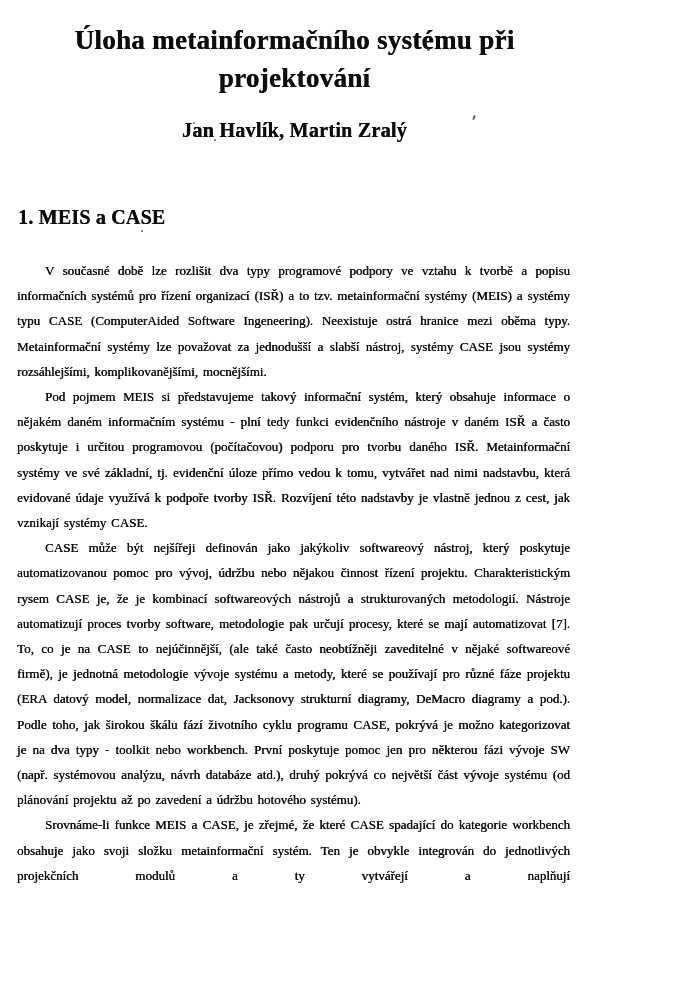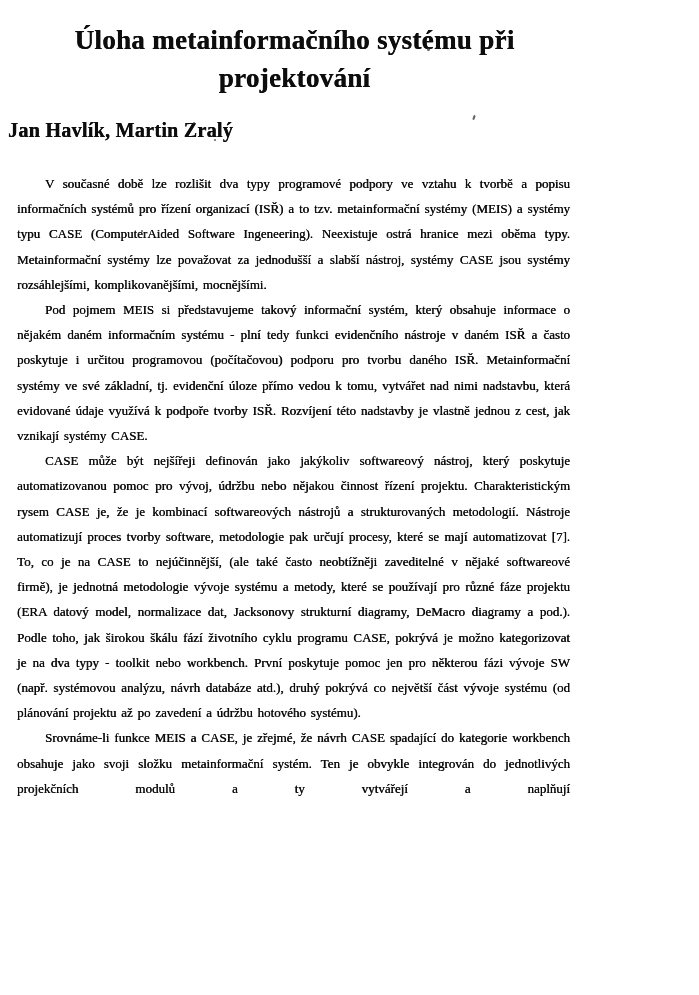--- a/index.html
+++ b/index.html
@@ -27,20 +27,21 @@
     padding-top:13px;
     text-align:center;
     font-size:27px;
     line-height:38px;
     font-weight:bold;
     letter-spacing:0.3px;
   }
   .title .tline{display:block;}
   .authors{
     margin-top:22px;
+    text-align:center;
     font-size:20px;
     font-weight:bold;
     letter-spacing:0.3px;
   }
   .heading{
     margin:64px 0 0 10px;
     font-size:20px;
     font-weight:bold;
     letter-spacing:0.2px;
   }
@@ -73,26 +74,27 @@
 <body>
 
 <div class="page">
 
   <h1 class="title">
     <span class="tline">Úloha metainformačního systému při projektování</span>
   </h1>
 
   <div class="authors">Jan Havlík, Martin Zralý</div>
 
+  <h2 class="heading">1.  MEIS a CASE</h2>
 
   <div class="body">
     <p>V současné době lze rozlišit dva typy programové  podpory ve vztahu k tvorbě a popisu informačních systémů pro řízení organizací (ISŘ)  a to tzv.  metainformační systémy (MEIS) a systémy typu CASE (ComputerAided  Software Ingeneering). Neexistuje ostrá hranice mezi  oběma typy. Metainformační systémy lze považovat za jednodušší a slabší nástroj, systémy CASE jsou systémy rozsáhlejšími, komplikovanějšími, mocnějšími.</p>
     <p>Pod pojmem MEIS  si představujeme  takový informační systém, který obsahuje informace o nějakém  daném informačním systému  - plní tedy funkci evidenčního nástroje v daném ISŘ  a často poskytuje i určitou programovou (počítačovou) podporu pro tvorbu daného ISŘ. Metainformační systémy ve své základní, tj. evidenční úloze přímo vedou k tomu, vytvářet nad nimi nadstavbu, která evidované údaje využívá k podpoře tvorby ISŘ.  Rozvíjení této nadstavby je vlastně jednou z cest, jak vznikají systémy CASE.</p>
     <p>CASE může  být nejšířeji definován  jako jakýkoliv softwareový nástroj, který poskytuje automatizovanou  pomoc pro vývoj, údržbu nebo nějakou činnost řízení projektu. Charakteristickým rysem CASE je, že je kombinací softwareových nástrojů a strukturovaných metodologií.  Nástroje automatizují  proces tvorby software, metodologie pak určují procesy,  které se mají automatizovat [7]. To, co je na CASE  to nejúčinnější, (ale  také často neobtížněji zaveditelné v nějaké softwareové firmě), je jednotná metodologie vývoje systému a metody,  které se používají pro různé fáze projektu  (ERA datový model,  normalizace dat,  Jacksonovy strukturní diagramy, DeMacro diagramy a  pod.). Podle toho,  jak širokou škálu fází životního cyklu programu CASE, pokrývá je možno kategorizovat  je na  dva typy  - toolkit  nebo workbench.  První poskytuje pomoc jen pro některou fázi vývoje SW (např. systémovou analýzu,  návrh databáze  atd.), druhý  pokrývá co  největší část vývoje  systému (od plánování projektu  až po  zavedení a údržbu hotového systému).</p>
-    <p class="continued">Srovnáme-li funkce  MEIS  a  CASE,  je  zřejmé, že návrh CASE spadající  do kategorie  workbench  obsahuje  jako  svoji složku  metainformační systém. Ten je obvykle  integrován  do  jednotlivých  projekčních  modulů  a ty  vytvářejí a naplňují</p>
+    <p class="continued">Srovnáme-li funkce  MEIS  a  CASE,  je  zřejmé, že které CASE spadající  do kategorie  workbench  obsahuje  jako  svoji složku  metainformační systém. Ten je obvykle  integrován  do  jednotlivých  projekčních  modulů  a ty  vytvářejí a naplňují</p>
   </div>
 
   <i class="speck" style="left:419px;top:40px;"></i>
   <i class="speck" style="left:641px;top:94px;width:2px;height:2px;"></i>
   <i class="speck" style="left:185px;top:114px;width:2px;height:2px;"></i>
   <i class="speck" style="left:465px;top:107px;width:2px;height:5px;transform:rotate(20deg);border-radius:1px;"></i>
   <i class="speck" style="left:206px;top:131px;width:2px;height:2px;"></i>
   <i class="speck" style="left:133px;top:222px;width:2px;height:2px;"></i>
 
 </div>

